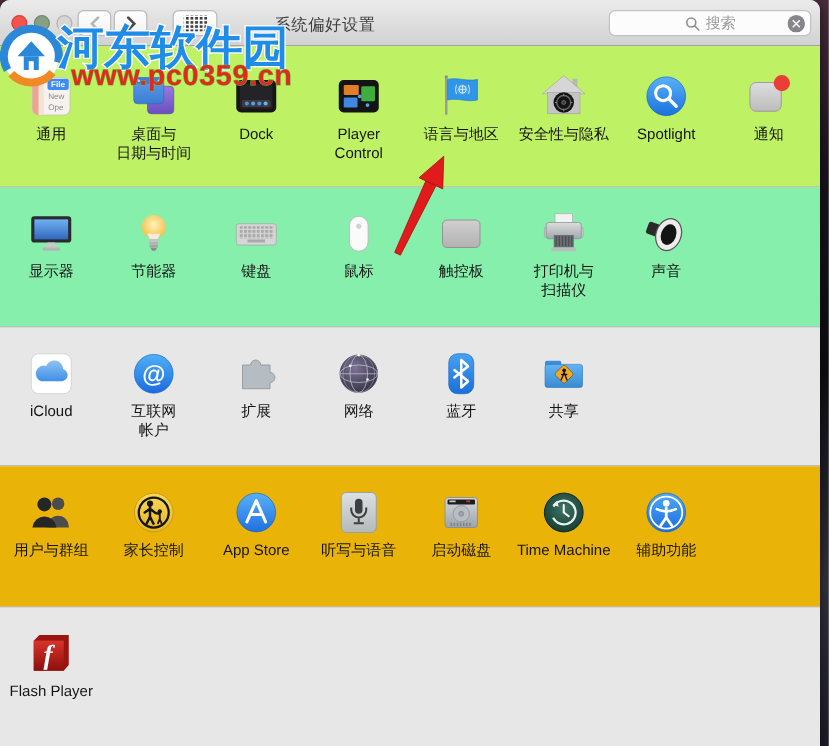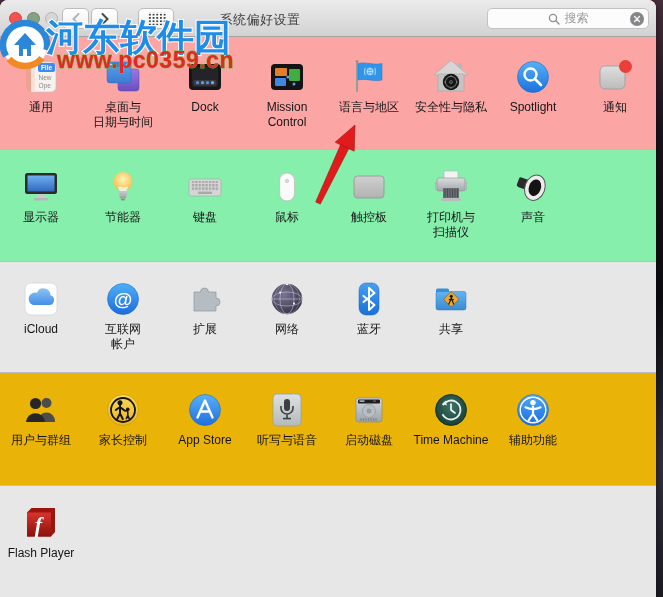--- a/index.html
+++ b/index.html
@@ -44,21 +44,21 @@
   .searchbox{
     position:absolute;top:8px;left:487px;width:162px;height:21px;box-sizing:border-box;
     background:#fcfcfc;border:1px solid #c2c2c2;border-radius:5px;
     display:flex;align-items:center;justify-content:center;gap:5px;
   }
   .search-ph{font-size:12px;color:#9b9b9b;}
   .search-clear{position:absolute;right:4px;top:3px;width:14px;height:14px;}
   
   .rows{position:absolute;top:37px;left:0;width:656px;}
   .prefs-row{display:flex;box-sizing:border-box;border-bottom:1px solid #bdbdbd;}
-  .row1{height:113px;background:#fca5a5;}
+  .row1{height:113px;background:#bef264;}
   .row2{height:112px;background:#86efac;}
   .row3{height:111px;background:#e7e7e7;}
   .row4{height:113px;background:#eab308;}
   .row5{height:111px;background:#e7e7e7;border-bottom:none;}
   .cell{width:82px;display:flex;flex-direction:column;align-items:center;padding-top:17px;box-sizing:border-box;}
   .row1 .cell{padding-top:20px;}
   .icon{width:40px;height:40px;display:flex;align-items:center;justify-content:center;}
   .label{
     margin-top:3px;font-size:12px;line-height:15px;color:#161616;
     text-align:center;white-space:pre-line;width:86px;
@@ -244,21 +244,21 @@
         <div class="icon">
           <svg width="40" height="40" viewBox="0 0 40 40">
             <rect x="4" y="7" width="32" height="26" rx="4" fill="#141416"></rect>
             <rect x="8" y="11" width="12" height="8" rx="1" fill="#e07f28"></rect>
             <rect x="22" y="12" width="11" height="12" rx="1" fill="#3fae3f"></rect>
             <rect x="8" y="21" width="11" height="8" rx="1" fill="#3f87e0"></rect>
             <circle cx="20.8" cy="20" r="1.5" fill="#5aa0e8"></circle>
             <circle cx="27" cy="27" r="1.5" fill="#5aa0e8"></circle>
           </svg>
         </div>
-        <div class="label">Mission
+        <div class="label">Player
 Control</div>
       </div>
       <div class="cell">
         <div class="icon">
           <svg width="40" height="40" viewBox="0 0 40 40">
             <rect x="7" y="5" width="2" height="30" rx="1" fill="#9a9a9a"></rect>
             <circle cx="8" cy="4.5" r="1.3" fill="#8a8a8a"></circle>
             <path d="M9,6.5 C17,4.5 25,8.5 33,6.5 V23 C25,25 17,21 9,23 Z" fill="#2f95e8" stroke="#1f78c8" stroke-width=".5"></path>
             <circle cx="21" cy="14.5" r="4.4" fill="#4aa6ee"></circle>
             <circle cx="21" cy="14.5" r="3" fill="none" stroke="#e8f4ff" stroke-width=".7"></circle>

